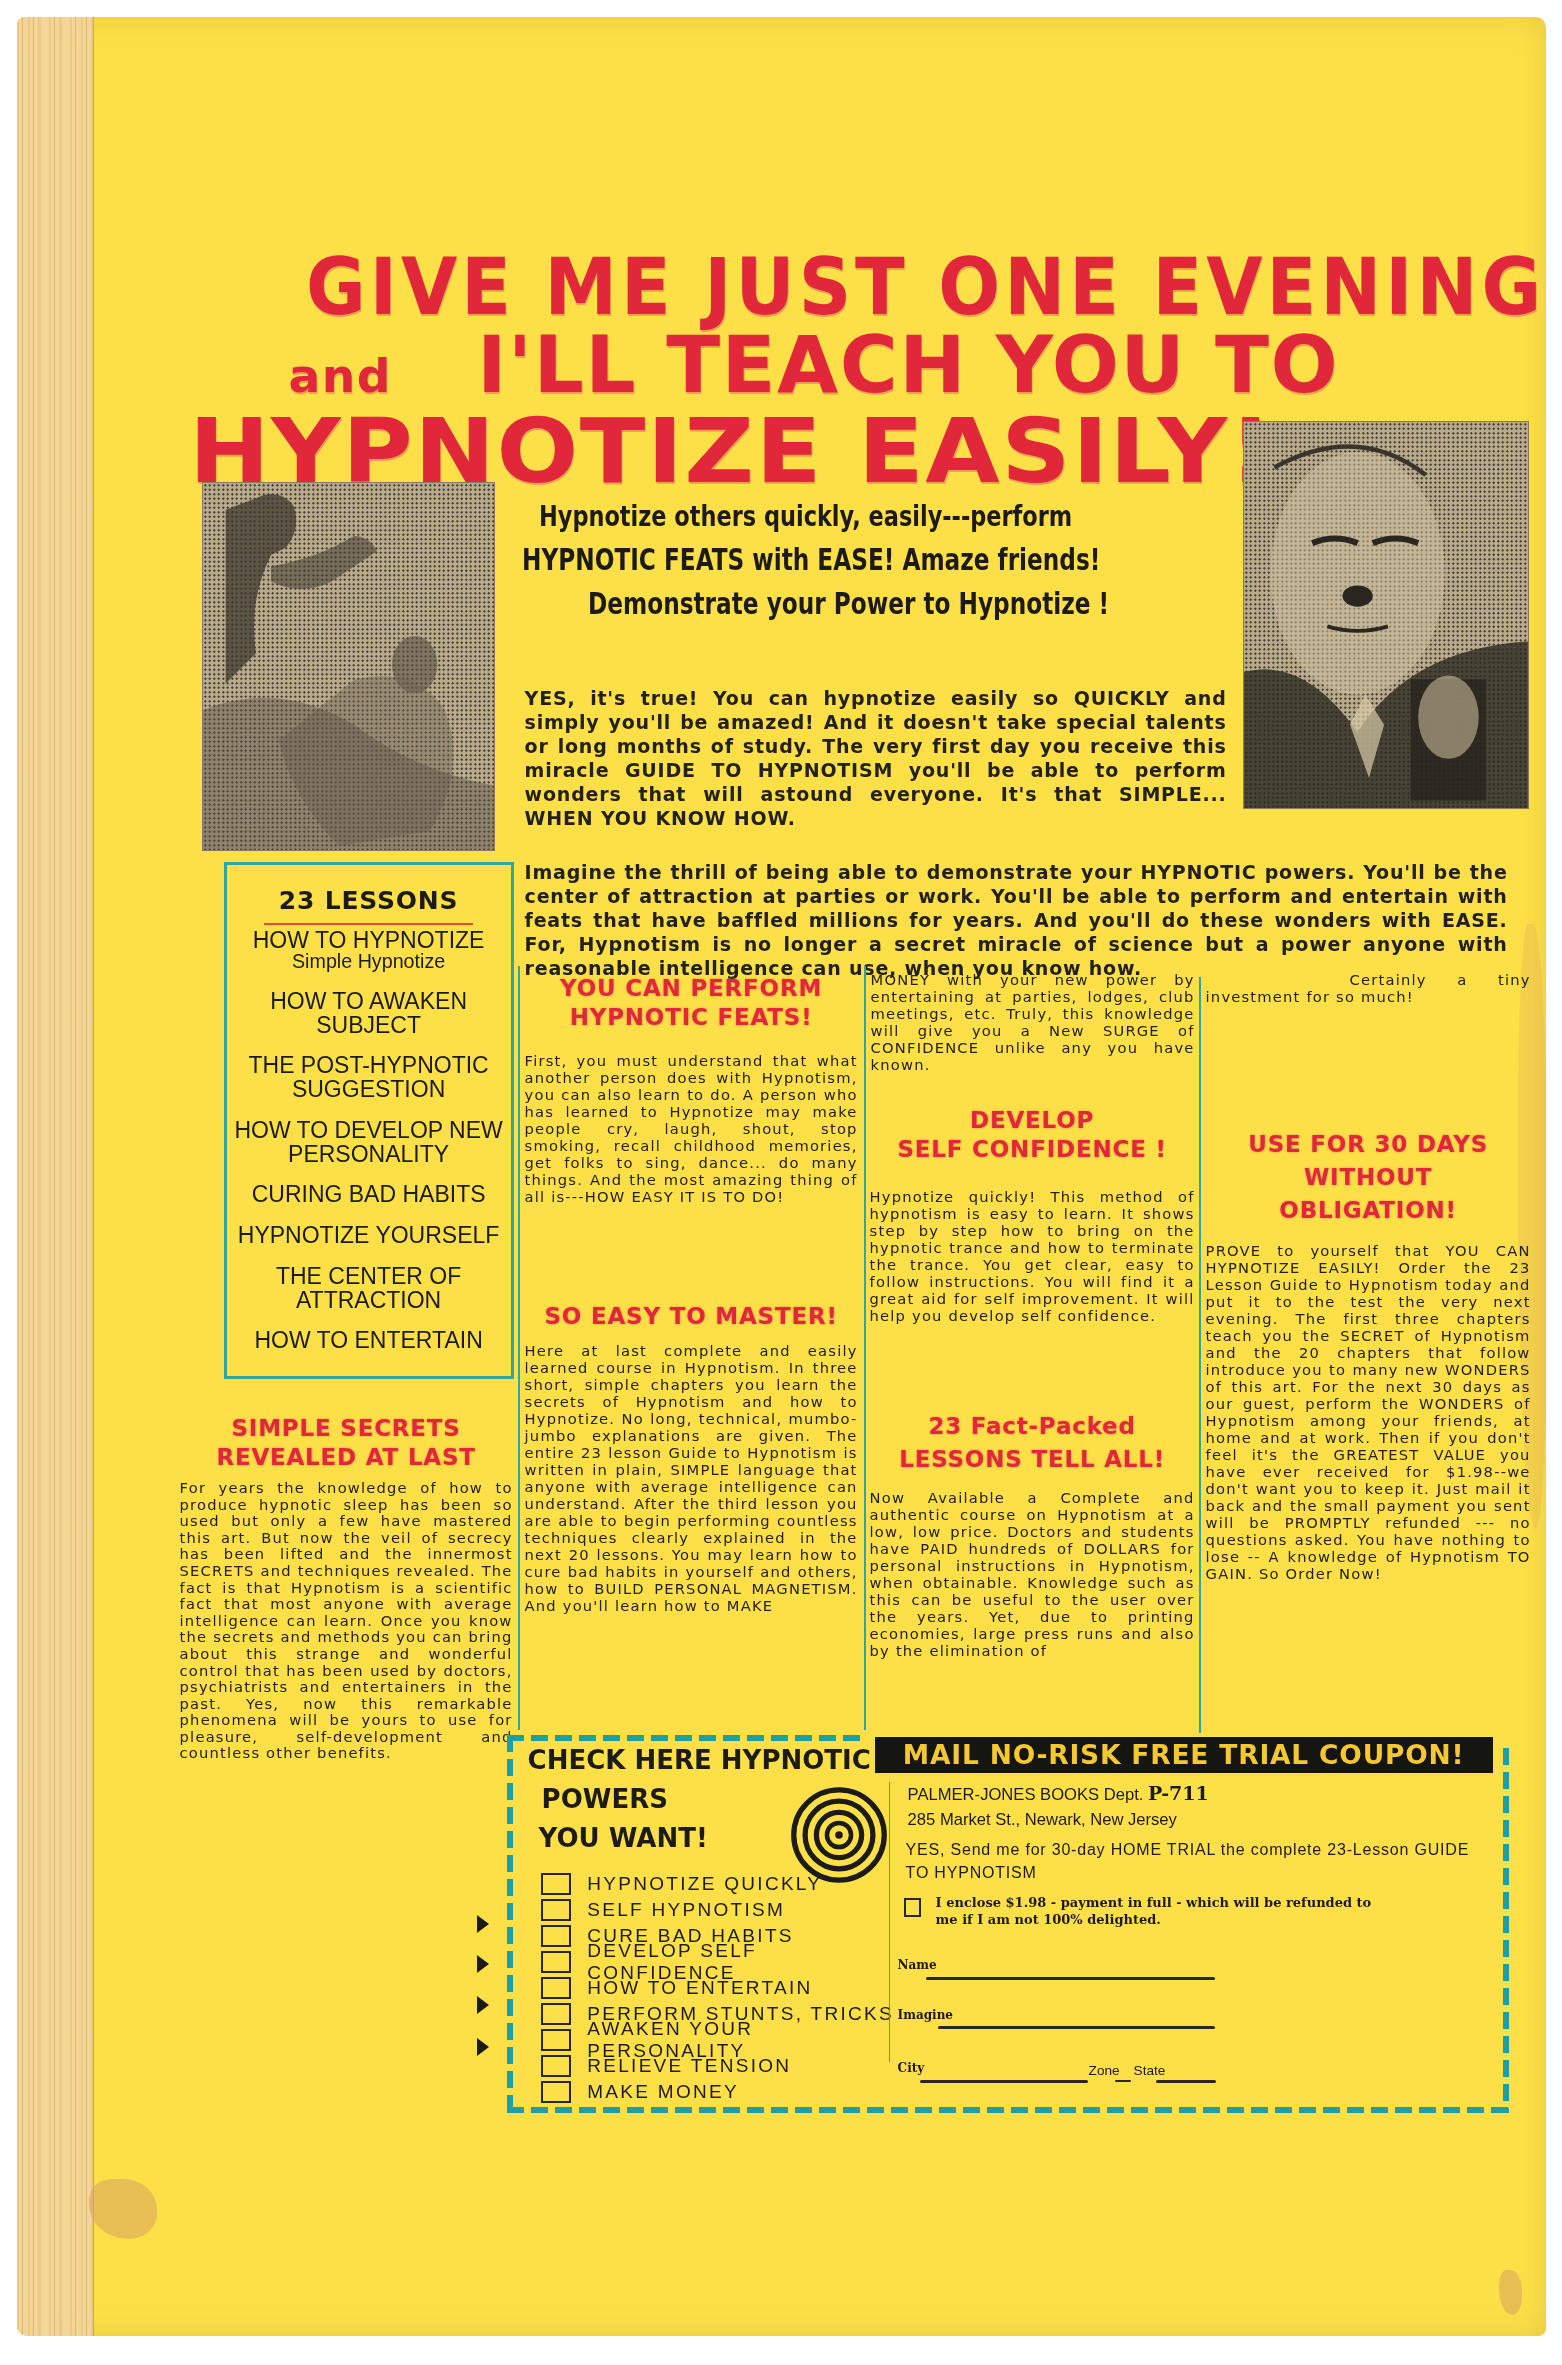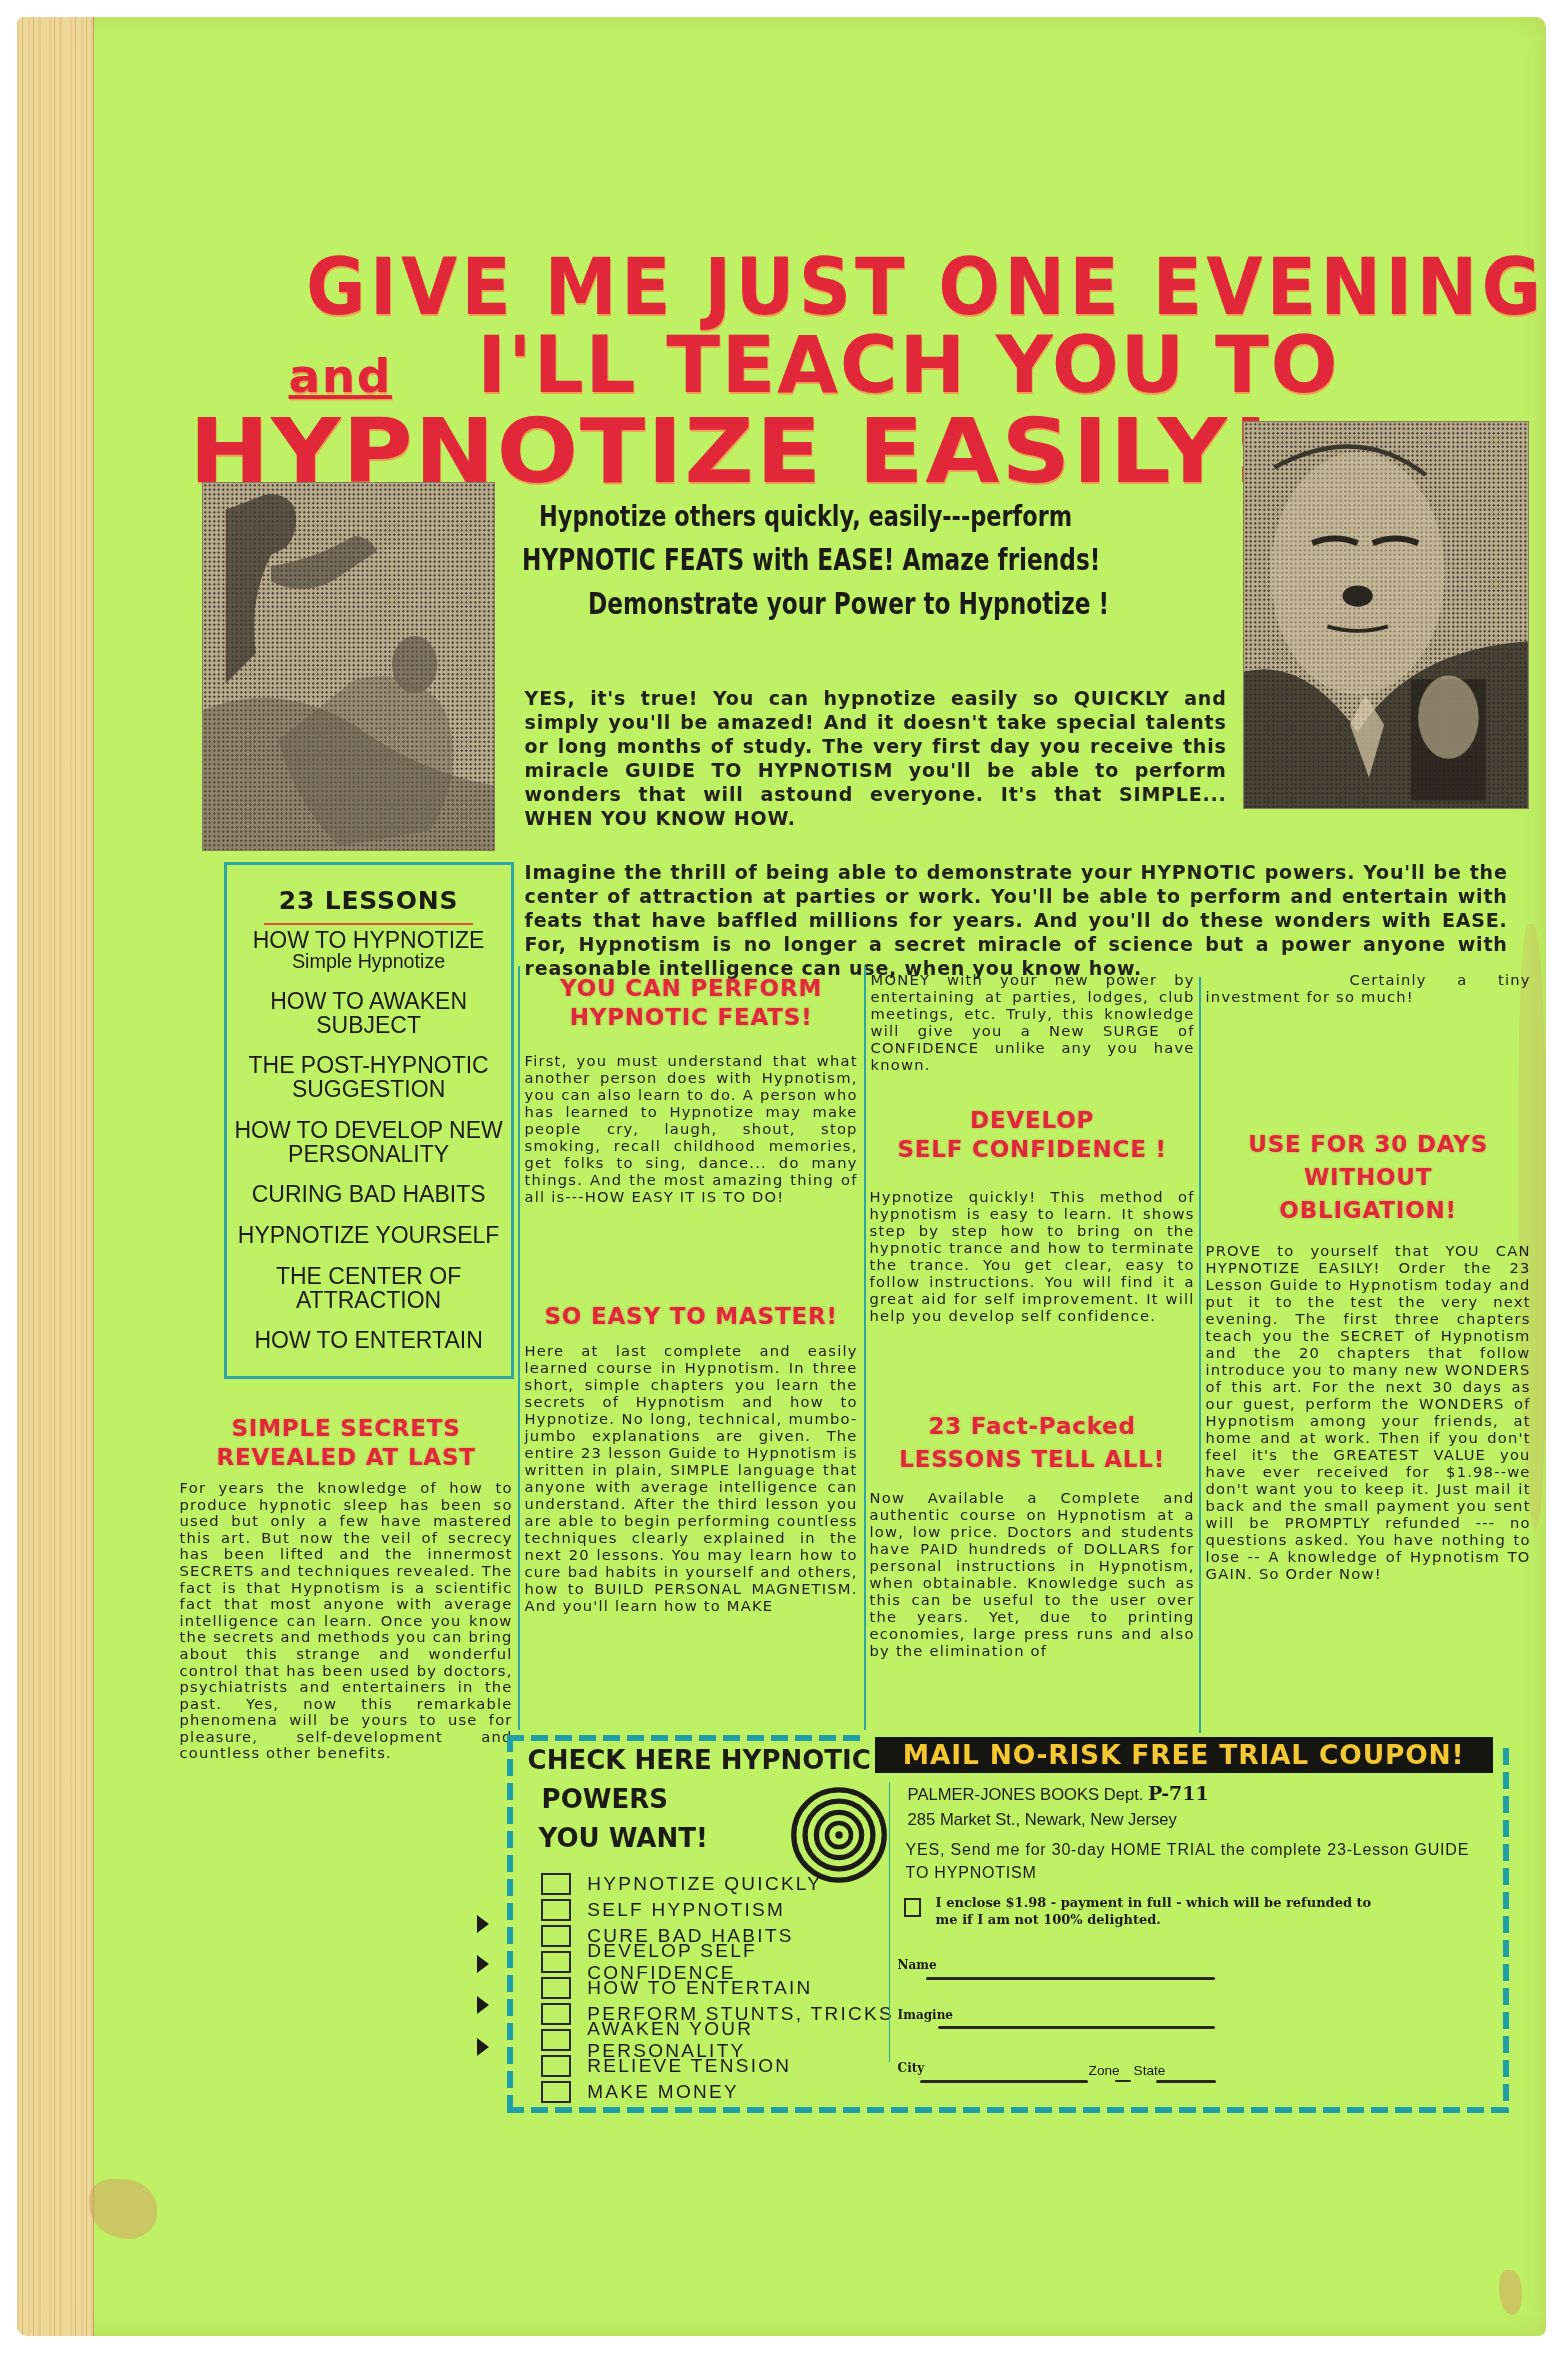--- a/index.html
+++ b/index.html
@@ -1,25 +1,25 @@
 <!DOCTYPE html>
 <html style="font-size:12px"><head>
 <meta charset="utf-8">
 <style>
   html,body{margin:0;padding:0;background:#ffffff;}
   body{width:1563px;height:2366px;position:relative;overflow:hidden;font-family:"DejaVu Sans",sans-serif;color:#1c1a16;}
-  .page{position:absolute;left:16.6px;top:17.4px;width:1529px;height:2319px;background:#bef264;border-radius:7.6px 10.6px 7.6px 10.6px;box-shadow:inset 0 0 30px rgba(180,130,60,.25);overflow:hidden;}
+  .page{position:absolute;left:16.6px;top:17.4px;width:1529px;height:2319px;background:#fde047;border-radius:7.6px 10.6px 7.6px 10.6px;box-shadow:inset 0 0 30px rgba(180,130,60,.25);overflow:hidden;}
   .spine{position:absolute;left:0;top:0;width:76px;height:100%;background:repeating-linear-gradient(90deg,#e9c88e 0 2.3px,#f4d59c 2.3px 5.3px,#d9b277 5.3px 6px,#f3d69f 6px 10.6px);opacity:.9;}
   .spine-line{position:absolute;left:76px;top:0;width:1.5px;height:100%;background:#caa26a;}
   .stain{position:absolute;background:#d6a460;opacity:.55;border-radius:40% 60% 50% 70%;}
   .abs{position:absolute;}
   .headline{font-family:"DejaVu Sans",sans-serif;font-weight:bold;color:#e0283a;white-space:nowrap;text-shadow:0.8px 1.5px 0 #f0a050;}
   .h1{left:289px;top:224px;font-size:79px;letter-spacing:4.5px;transform:scaleX(.92);transform-origin:left;}
   .h2{left:272px;top:302px;font-size:79px;letter-spacing:1.5px;}
-  .h2 .small{font-size:47px;text-decoration:underline;}
+  .h2 .small{font-size:47px;}
   .h3{left:172px;top:382px;font-size:89px;letter-spacing:1.5px;transform:scaleX(1.08);transform-origin:left;}
   .photo{background-color:#b9ab8c;background-image:radial-gradient(#3a352c 0.9px,transparent 1.1px);background-size:4.5px 4.5px;border:0.8px solid #8a7a5c;}
   .photo-left{left:185px;top:465px;width:291px;height:367px;}
   .photo-right{left:1226px;top:404px;width:284px;height:386px;}
   .photo svg{width:100%;height:100%;}
   .sub{font-family:"DejaVu Sans Condensed","DejaVu Sans",sans-serif;font-weight:bold;text-align:center;color:#1d1b18;white-space:nowrap;}
   .sub1{left:522px;top:482px;font-size:29px;transform:scaleX(.86);transform-origin:left;}
   .sub2{left:505px;top:525px;font-size:30px;transform:scaleX(.86);transform-origin:left;}
   .sub3{left:571px;top:569px;font-size:30px;transform:scaleX(.86);transform-origin:left;}
   .para{font-family:"DejaVu Sans",sans-serif;font-size:19px;line-height:24px;text-align:justify;font-weight:bold;color:#23211c;margin-top:48px;}

